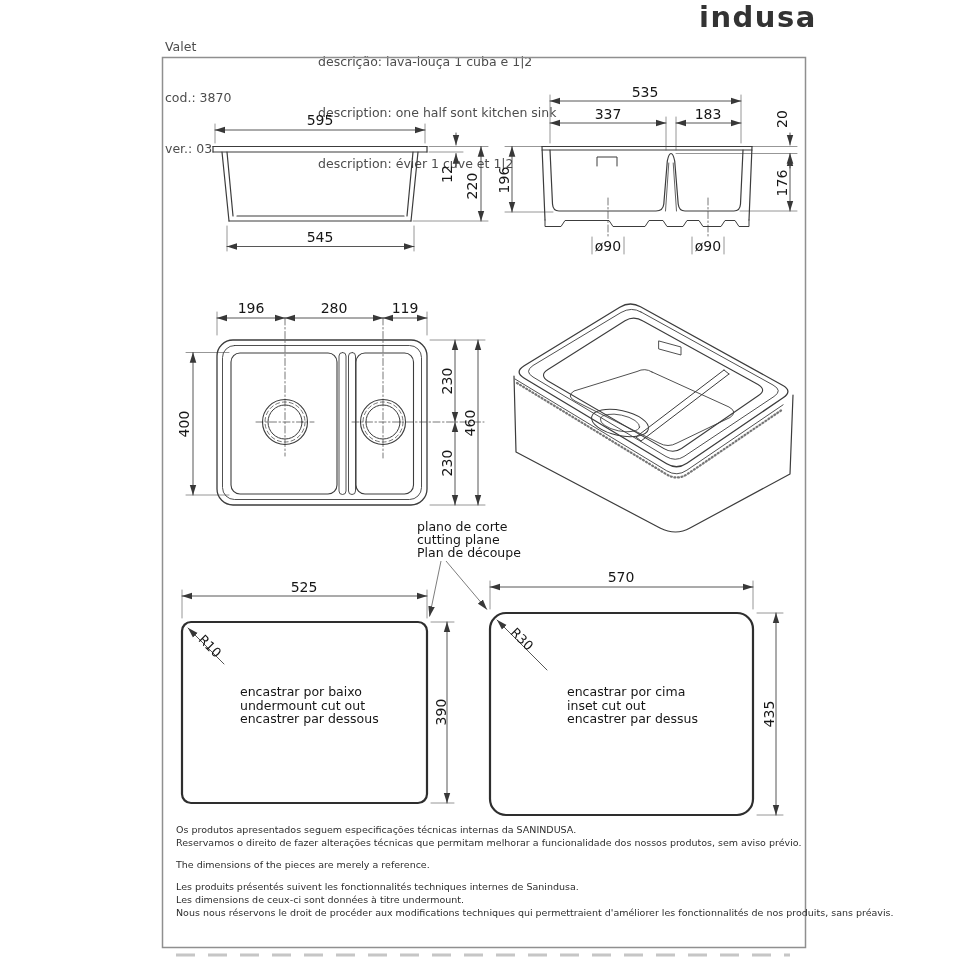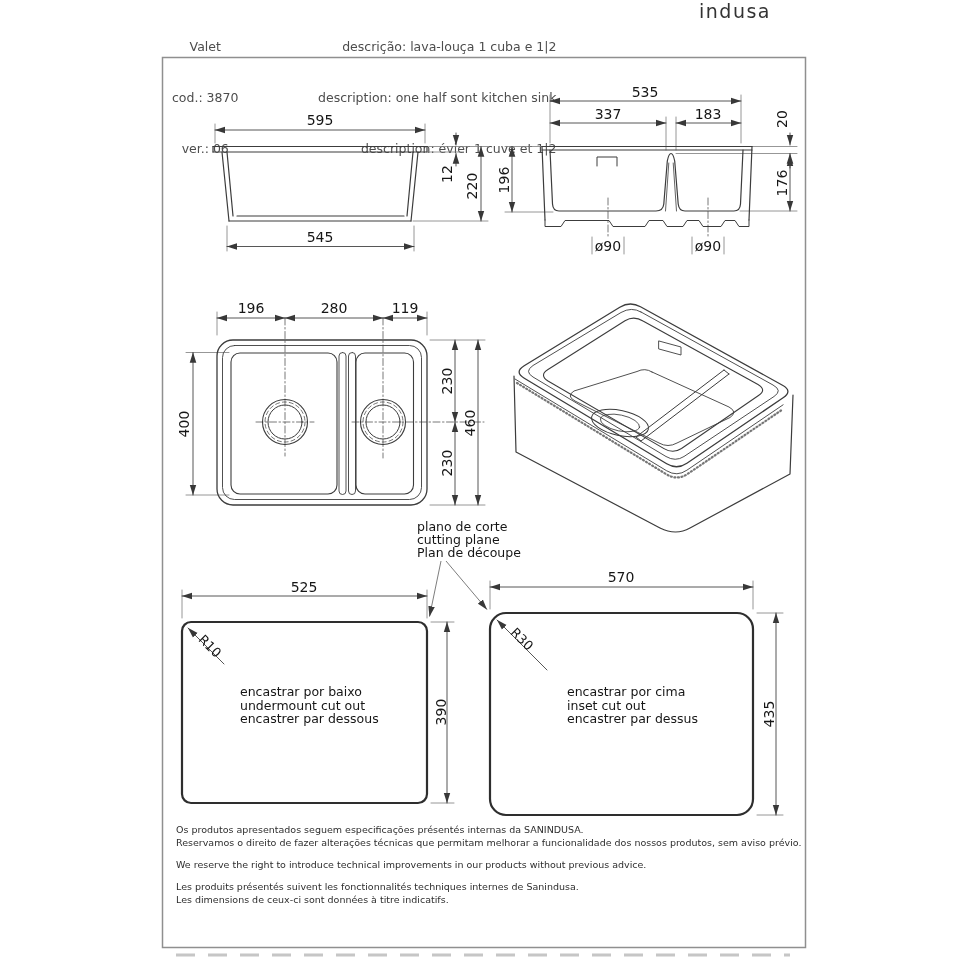--- a/index.html
+++ b/index.html
@@ -1,35 +1,35 @@
 <!DOCTYPE html>
 <html><head>
 <meta charset="utf-8">
 <style>
   html,body{margin:0;padding:0;background:#ffffff;}
   body{width:970px;height:971px;position:relative;font-family:"DejaVu Sans","Liberation Sans",sans-serif;overflow:hidden;}
   .abs{position:absolute;}
   .hdr{font-size:12.5px;line-height:17px;color:#4d4d4d;white-space:pre;}
-  .logo{font-size:19px;color:#333;letter-spacing:1.5px;font-weight:400;}
+  .logo{font-size:29px;color:#333;letter-spacing:1.5px;font-weight:700;}
   .footer{font-size:9.5px;line-height:12.9px;color:#2e2e2e;white-space:nowrap;}
   .footer .block{margin:0 0 9px 0;}
   svg{position:absolute;left:0;top:0;}
   svg text{font-family:"DejaVu Sans","Liberation Sans",sans-serif;fill:#161616;font-size:14px;}
   text.lbl{font-size:12.5px;}
   text.rad{font-size:13px;}
 </style>
 </head>
 <body>
 
-<div class="abs hdr" style="left:172px;top:4px;text-align:center;">
+<div class="abs hdr" style="left:165px;top:4px;">
   <div>Valet</div>
   <div>cod.: 3870</div>
-  <div>ver.: 06</div>
+  <div>ver.: 03</div>
 </div>
-<div class="abs hdr" style="left:318px;top:4px;text-align:right;">
+<div class="abs hdr" style="left:318px;top:19px;">
   <div>descrição: lava-louça 1 cuba e 1|2</div>
   <div>description: one half sont kitchen sink</div>
   <div>description: évier 1 cuve et 1|2</div>
 </div>
 <div class="abs logo" style="left:699px;top:0px;">indusa</div>
 
 <svg width="970" height="971" viewBox="0 0 970 971">
   <defs>
     <marker id="arr" markerUnits="userSpaceOnUse" markerWidth="11" markerHeight="8" refX="10.3" refY="4" orient="auto-start-reverse">
       <path d="M10.5,4 L0,0.7 L0,7.3 Z" fill="#383838"></path>
@@ -254,23 +254,24 @@
     <text x="769" y="714" dy="0.35em" text-anchor="middle" transform="rotate(-90 769 714)">435</text>
     <text x="522" y="639" dy="0.35em" text-anchor="middle" class="rad" transform="rotate(45 522 639)">R30</text>
     <text x="567" y="696" class="lbl">encastrar por cima</text>
     <text x="567" y="709.5" class="lbl">inset cut out</text>
     <text x="567" y="723" class="lbl">encastrer par dessus</text>
   </g>
 </svg>
 
 <div class="abs footer" style="left:176px;top:824px;width:622px;">
   <div class="block">
-    <div>Os produtos apresentados seguem especificações présentés internas da SANINDUSA.</div>
+    <div>Os produtos apresentados seguem especificações técnicas internas da SANINDUSA.</div>
     <div>Reservamos o direito de fazer alterações técnicas que permitam melhorar a funcionalidade dos nossos produtos, sem aviso prévio.</div>
   </div>
   <div class="block">
-    <div>We reserve the right to introduce technical improvements in our products without previous advice.</div>
+    <div>The dimensions of the pieces are merely a reference.</div>
   </div>
   <div class="block">
     <div>Les produits présentés suivent les fonctionnalités techniques internes de Sanindusa.</div>
-    <div>Les dimensions de ceux-ci sont données à titre indicatifs.</div>
+    <div>Les dimensions de ceux-ci sont données à titre undermount.</div>
+    <div>Nous nous réservons le droit de procéder aux modifications techniques qui permettraient d'améliorer les fonctionnalités de nos produits, sans préavis.</div>
   </div>
 </div>
 
 </body></html>

